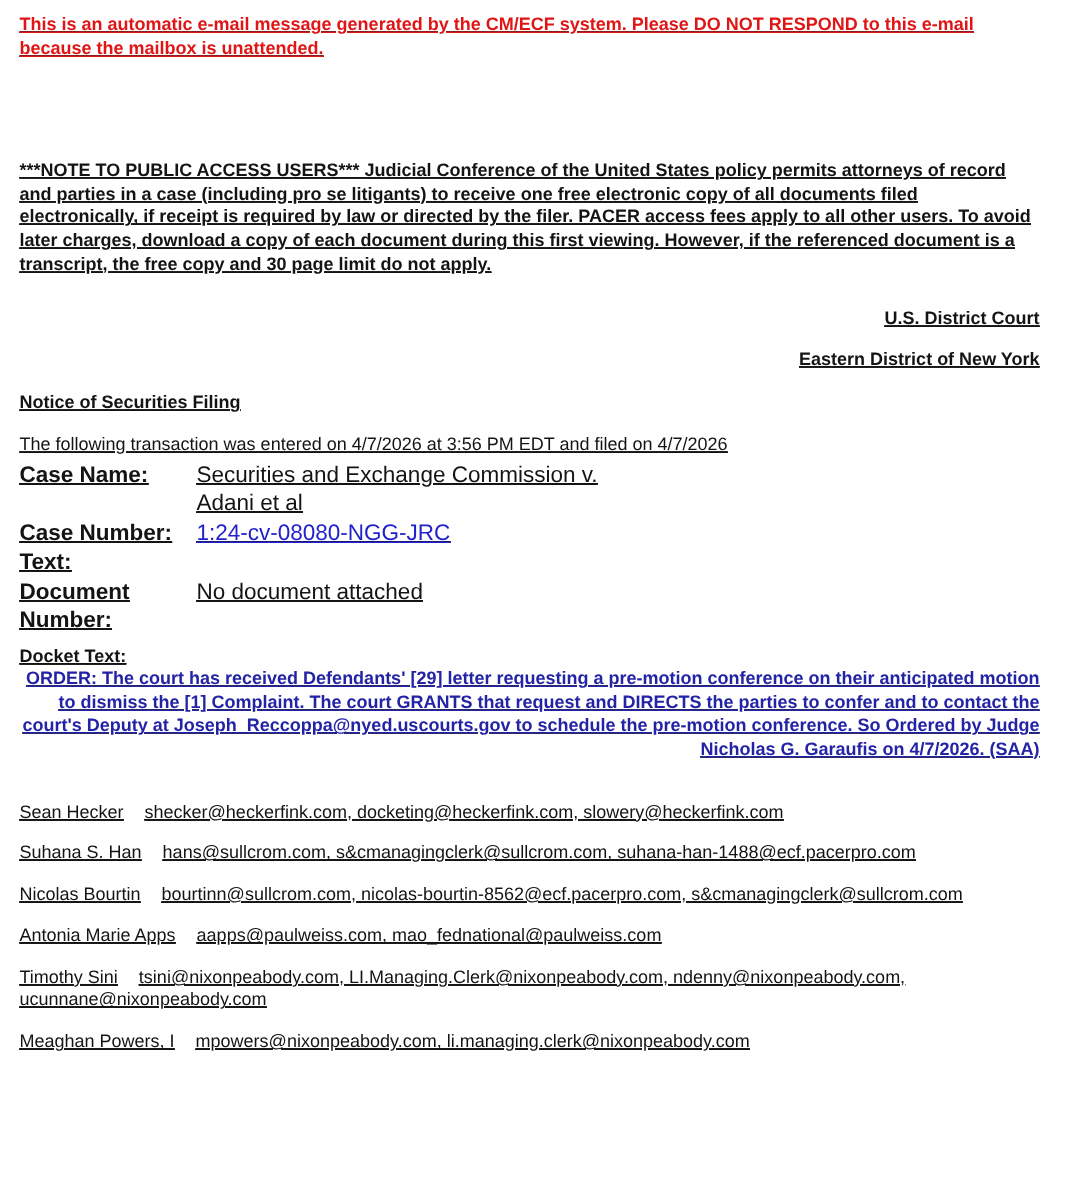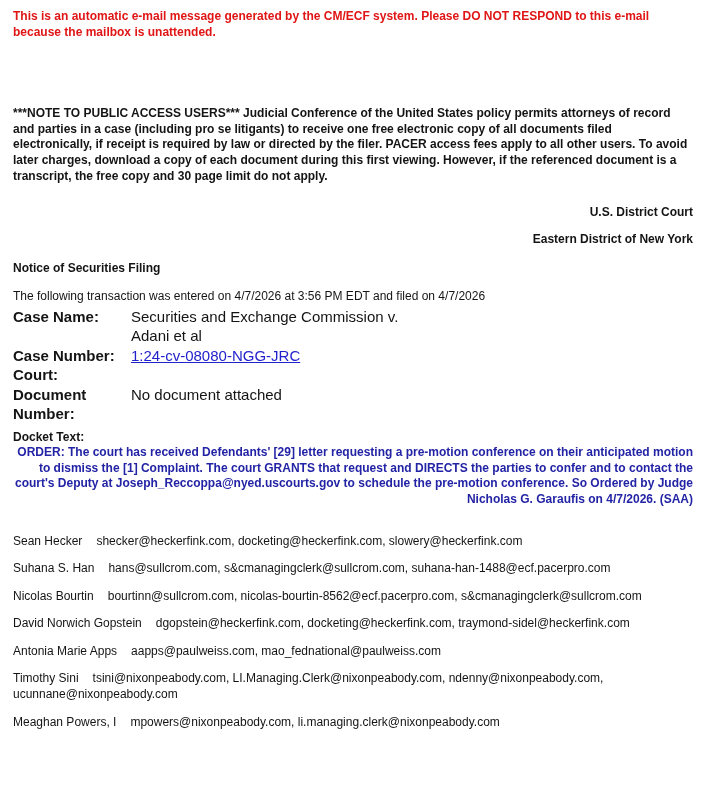--- a/index.html
+++ b/index.html
@@ -1,15 +1,15 @@
 <!DOCTYPE html>
 <html style="--alert_red: #e01515; --docket_blue: #2323a6; --link_blue: #2222cc;"><head>
 <meta charset="utf-8">
 <style>
-  * { box-sizing: border-box; }
+  * { box-sizing: border-box; text-decoration: underline; }
   html, body { margin: 0; padding: 0; }
   body {
     width: 711px;
     height: 800px;
     overflow: hidden;
     background: #ffffff;
     color: #141414;
     font-family: "Liberation Sans", sans-serif;
     font-size: 12px;
     line-height: 1.3;
@@ -84,21 +84,21 @@
     <tbody>
         <tr>
       <td class="fld-lbl">Case Name:</td>
       <td class="fld-val">Securities and Exchange Commission v. Adani et al</td>
     </tr>
     <tr>
       <td class="fld-lbl">Case Number:</td>
       <td class="fld-val"><a href="#" class="case-link">1:24-cv-08080-NGG-JRC</a></td>
     </tr>
     <tr>
-      <td class="fld-lbl">Court:</td>
+      <td class="fld-lbl">Text:</td>
       <td class="fld-val"></td>
     </tr>
     <tr>
       <td class="fld-lbl">Document Number:</td>
       <td class="fld-val">No document attached</td>
     </tr>
   </tbody>
     </table>
 
   <p class="docket-lbl">Docket Text:</p>
@@ -108,23 +108,20 @@
   <p class="recipient">
     <span class="name">Sean Hecker</span><span class="emails">shecker@heckerfink.com, docketing@heckerfink.com, slowery@heckerfink.com</span>
   </p>
   <p class="recipient">
     <span class="name">Suhana S. Han</span><span class="emails">hans@sullcrom.com, s&amp;cmanagingclerk@sullcrom.com, suhana-han-1488@ecf.pacerpro.com</span>
   </p>
   <p class="recipient">
     <span class="name">Nicolas Bourtin</span><span class="emails">bourtinn@sullcrom.com, nicolas-bourtin-8562@ecf.pacerpro.com, s&amp;cmanagingclerk@sullcrom.com</span>
   </p>
   <p class="recipient">
-    <span class="name">David Norwich Gopstein</span><span class="emails">dgopstein@heckerfink.com, docketing@heckerfink.com, traymond-sidel@heckerfink.com</span>
-  </p>
-  <p class="recipient">
     <span class="name">Antonia Marie Apps</span><span class="emails">aapps@paulweiss.com, mao_fednational@paulweiss.com</span>
   </p>
   <p class="recipient">
     <span class="name">Timothy Sini</span><span class="emails">tsini@nixonpeabody.com, LI.Managing.Clerk@nixonpeabody.com, ndenny@nixonpeabody.com, ucunnane@nixonpeabody.com</span>
   </p>
   <p class="recipient">
     <span class="name">Meaghan Powers, I</span><span class="emails">mpowers@nixonpeabody.com, li.managing.clerk@nixonpeabody.com</span>
   </p>
 
 </div>

